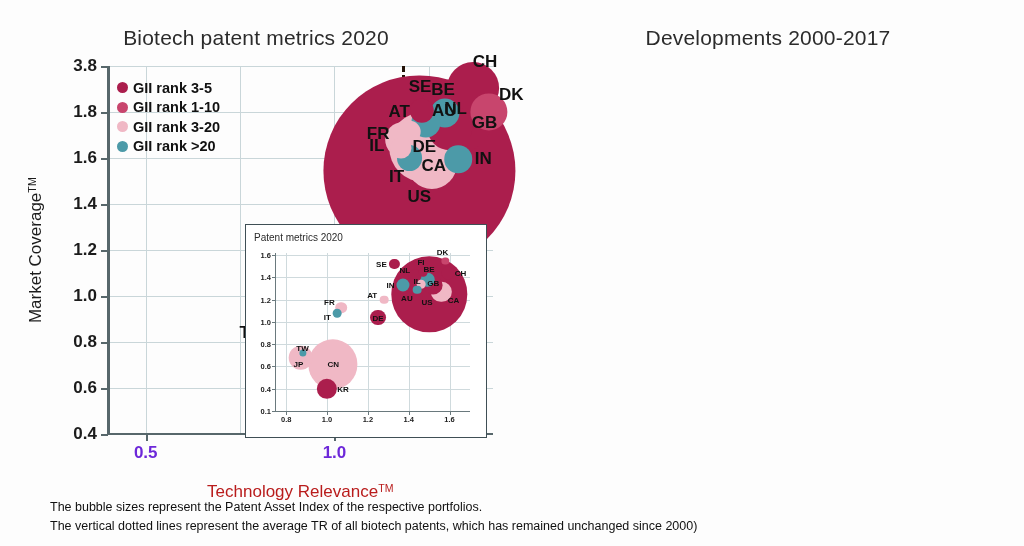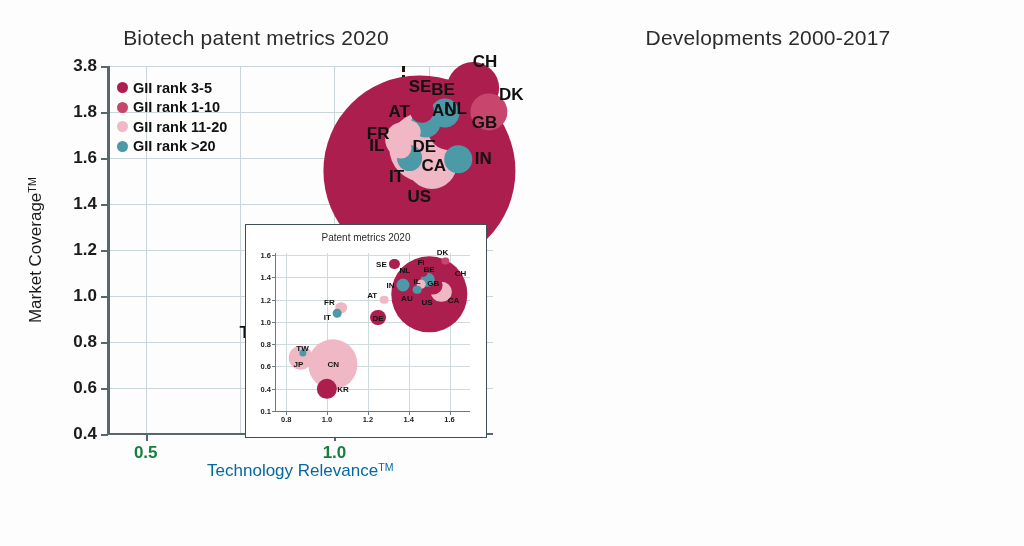--- a/index.html
+++ b/index.html
@@ -33,26 +33,26 @@
   .tick-x{height:7px;width:2px;bottom:-7px;}
 
   .ylab{
     position:absolute;right:100%;margin-right:11px;
     transform:translateY(-50%);
     font-size:17px;font-weight:700;color:#1b1b1b;white-space:nowrap;
   }
   .xlab{
     position:absolute;top:100%;margin-top:9px;
     transform:translateX(-50%);
-    font-size:17px;font-weight:700;color:#15803d;white-space:nowrap;
+    font-size:17px;font-weight:700;color:#6d28d9;white-space:nowrap;
   }
   .axis-title-x{
-    position:absolute;top:100%;margin-top:27px;left:50%;
+    position:absolute;top:100%;margin-top:48px;left:50%;
     transform:translateX(-50%);
-    font-size:17px;color:#0369a1;white-space:nowrap;
+    font-size:17px;color:#b91c1c;white-space:nowrap;
   }
   .axis-title-y{
     position:absolute;left:-72px;top:50%;
     transform:translate(-50%,-50%) rotate(-90deg);
     font-size:17px;color:#1b1b1b;white-space:nowrap;
   }
   .tm{font-size:.62em;vertical-align:.45em;letter-spacing:.3px;}
 
   .avgline{
     position:absolute;top:0;bottom:0;width:0;
@@ -69,21 +69,21 @@
     pointer-events:none;
   }
 
   
   .inset{
     position:absolute;background:#fff;
     border:1.6px solid #3f4f55;
   }
   #inset-box{left:245px;top:224px;width:240px;height:212px;}
   .inset-title{
-    position:absolute;top:7px;left:0;width:100%;text-align:center;
+    position:absolute;top:7px;left:8px;width:100%;text-align:left;
     font-size:10px;color:#2b2b2b;
   }
   #inset-plot{position:absolute;left:30px;top:28px;width:194px;height:158px;}
   .inset-grid{position:absolute;background:#cfdadd;height:1px;left:0;right:0;}
   .inset-grid-v{position:absolute;background:#cfdadd;width:1px;top:0;bottom:0;}
   .inset-axis{position:absolute;background:#6a797d;}
   .inset-ylab{
     position:absolute;right:100%;margin-right:5px;transform:translateY(-50%);
     font-size:7.5px;font-weight:700;color:#222;
   }
@@ -206,21 +206,21 @@
         <div class="legend-row">
           <span class="legend-dot" style="background: rgb(171, 30, 77);"></span>
           <span class="legend-text">GII rank 3-5</span>
         </div>
         <div class="legend-row">
           <span class="legend-dot" style="background: rgb(200, 69, 109);"></span>
           <span class="legend-text">GII rank 1-10</span>
         </div>
         <div class="legend-row">
           <span class="legend-dot" style="background: rgb(240, 184, 197);"></span>
-          <span class="legend-text">GII rank 11-20</span>
+          <span class="legend-text">GII rank 3-20</span>
         </div>
         <div class="legend-row">
           <span class="legend-dot" style="background: rgb(76, 154, 168);"></span>
           <span class="legend-text">GII rank &gt;20</span>
         </div>
       </div>
 
     <div class="inset" id="inset-box">
       <div class="inset-title">Patent metrics 2020</div>
       <div id="inset-plot">
@@ -307,14 +307,18 @@
           <div class="inset-bublabel" style="left: 67.0526px; top: 135.746px;">KR</div>
         </div>
     </div>
   </div>
 
   <div class="panel" id="panel-right">
     <div class="chart-title">Developments 2000-2017</div>
 
   </div>
 
+  <div id="caption">
+    <div class="cap-line">The bubble sizes represent the Patent Asset Index of the respective portfolios.</div>
+    <div class="cap-line">The vertical dotted lines represent the average TR of all biotech patents, which has remained unchanged since 2000)</div>
+  </div>
 
 </div>
 
 </body></html>

